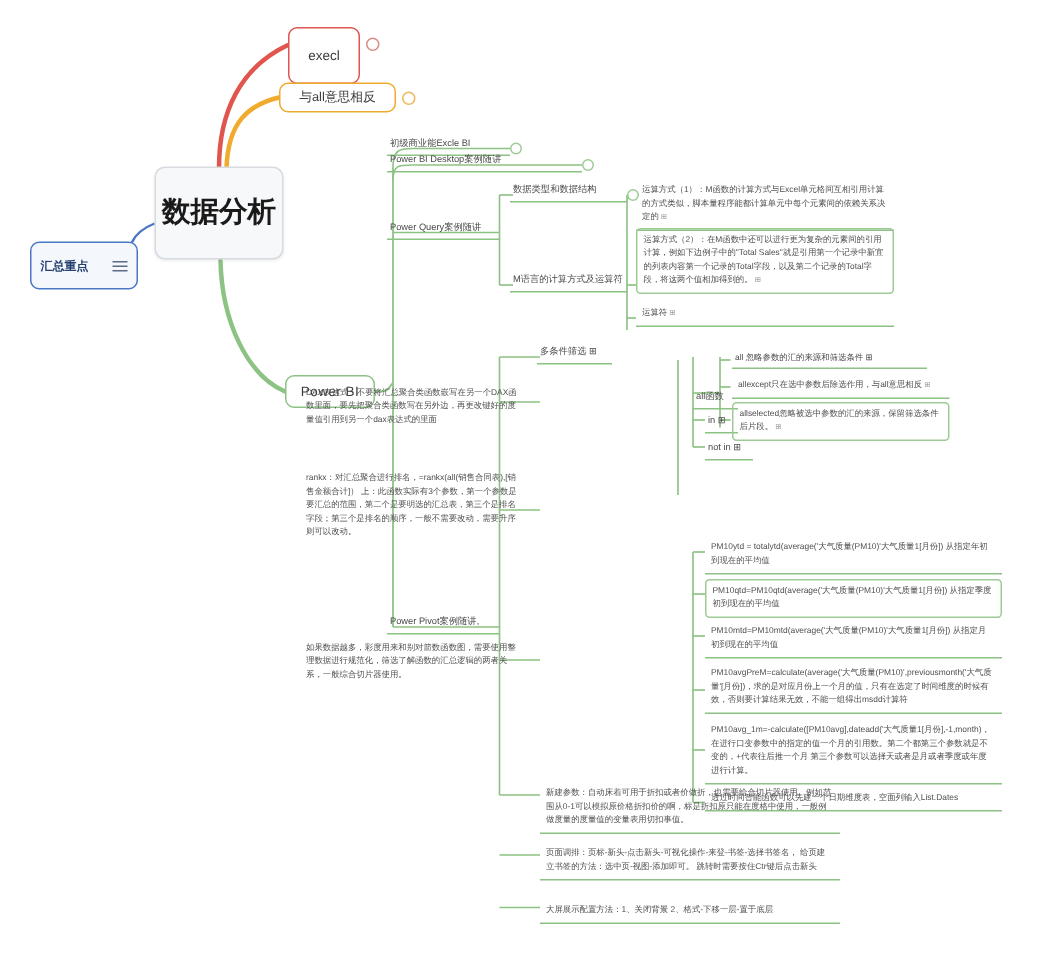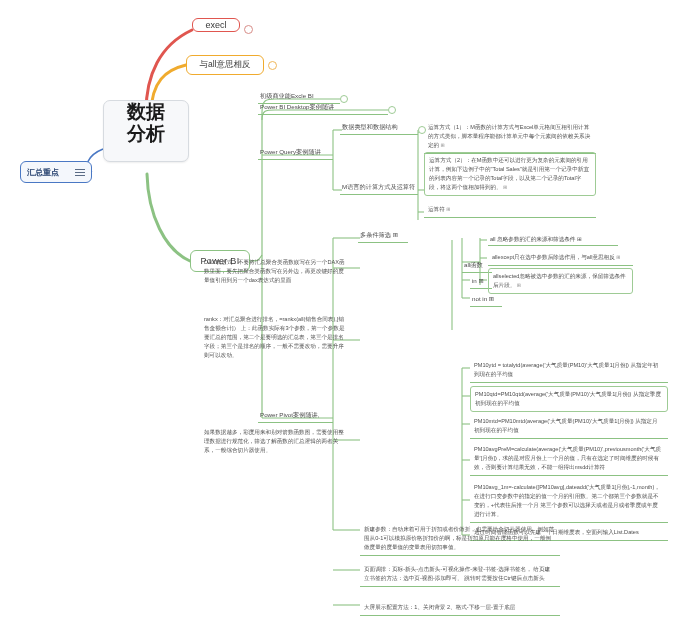--- a/index.html
+++ b/index.html
@@ -10,45 +10,45 @@
     overflow:hidden;
     position:relative;
   }
   #canvas{position:absolute;left:0;top:0;width:692px;height:640px;}
   svg.links{position:absolute;left:0;top:0;width:692px;height:640px;pointer-events:none;}
 
   .node{position:absolute;box-sizing:border-box;}
 
   
   .root{
-    left:103px;top:100px;width:86px;height:62px;
+    left:103px;top:111px;width:86px;height:62px;
     background:#f7f8fa;border:1px solid #d7dbe0;border-radius:7px;
-    display:flex;flex-direction:column;align-items:center;
+    display:flex;flex-direction:row;align-items:center;justify-content:center;
     font-weight:bold;font-size:19px;color:#1a1a1a;line-height:1.15;
     box-shadow:0 1px 2px rgba(0,0,0,.07);
   }
   .root span{display:block;}
 
   
   .boxnode{
     border-radius:6px;border:1px solid #ccc;background:#fff;
     display:flex;align-items:center;justify-content:center;
     font-size:8.5px;color:#333;padding:0 6px;white-space:nowrap;
   }
   .boxnode.red{border-color:#e0564f;color:#3a3a3a;}
   .boxnode.amber{border-color:#f0ab2e;color:#3a3a3a;}
   .boxnode.blue{border-color:#4a78c4;background:#f4f7fc;color:#2b2b2b;}
   .boxnode.green{border-color:#8cc283;color:#3d3d3d;}
 
-  .summary{left:20px;top:161px;width:72px;height:22px;gap:3px;justify-content:space-between;}
+  .summary{left:20px;top:161px;width:72px;height:32px;gap:3px;justify-content:space-between;}
   .summary .lbl{font-size:8px;font-weight:bold;color:#24406e;}
   .hamburger{display:inline-block;width:10px;}
   .hamburger i{display:block;height:1px;background:#5a6b85;margin:2px 0;}
 
-  .n-execl{left:192px;top:18px;width:48px;height:14px;font-size:9px;text-align:center;}
+  .n-execl{left:192px;top:18px;width:48px;height:38px;font-size:9px;text-align:center;}
   .n-unstruct{left:186px;top:55px;width:78px;height:20px;font-size:8.5px;}
   .n-powerbi{left:190px;top:250px;width:60px;height:22px;font-size:9px;letter-spacing:.3px;}
 
   
   .txt{
     position:absolute;font-size:6.2px;color:#4a4a4a;line-height:1.45;
     box-sizing:border-box;padding:1px 2px 2px 2px;white-space:nowrap;
   }
   .txt.ul{border-bottom:1px solid #8cc283;}
 

